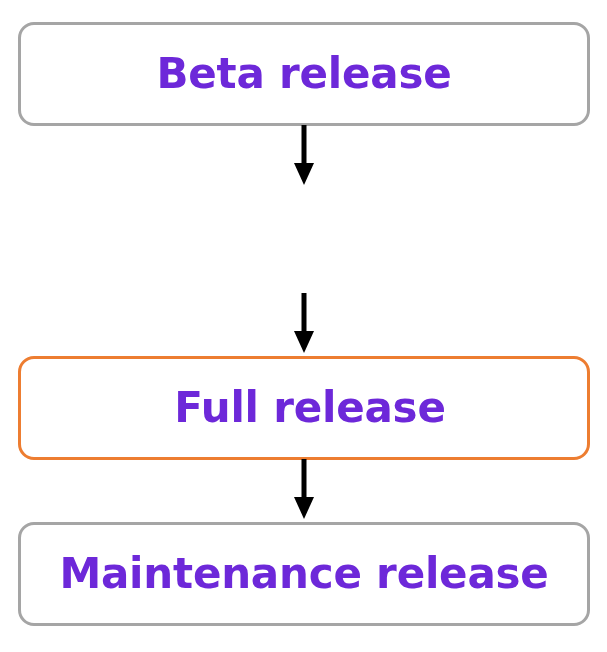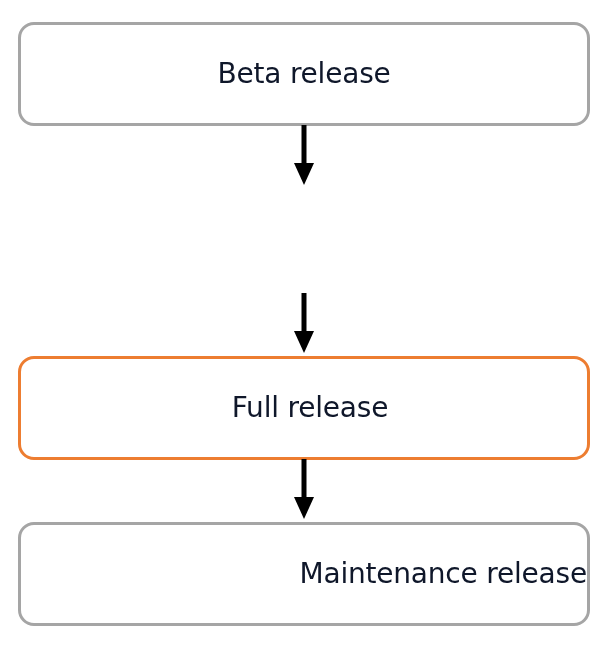--- a/index.html
+++ b/index.html
@@ -31,34 +31,34 @@
     background: #ffffff;
     display: flex;
     align-items: center;
     justify-content: center;
   }
   .node.accent {
     border-color: #ed7d31;
   }
   .node-label {
     font-family: "DejaVu Sans", "Liberation Sans", sans-serif;
-    font-size: 28px;
-    font-weight: 400;
+    font-size: 42px;
+    font-weight: 700;
     line-height: 1;
-    color: #0f172a;
+    color: #6d28d9;
     letter-spacing: -0.2px;
     white-space: nowrap;
     text-align: center;
   }
 
   
   #node-0 { top: 22px;  }
   #node-1 { top: 187px; }
   #node-2 { top: 356px; padding-left: 12px; }
-  #node-3 { top: 522px; justify-content: flex-end; }
+  #node-3 { top: 522px; }
 
   
   .connector {
     position: absolute;
     left: 290px;
     width: 28px;
     height: 62px;
   }
   .connector svg {
     display: block;

